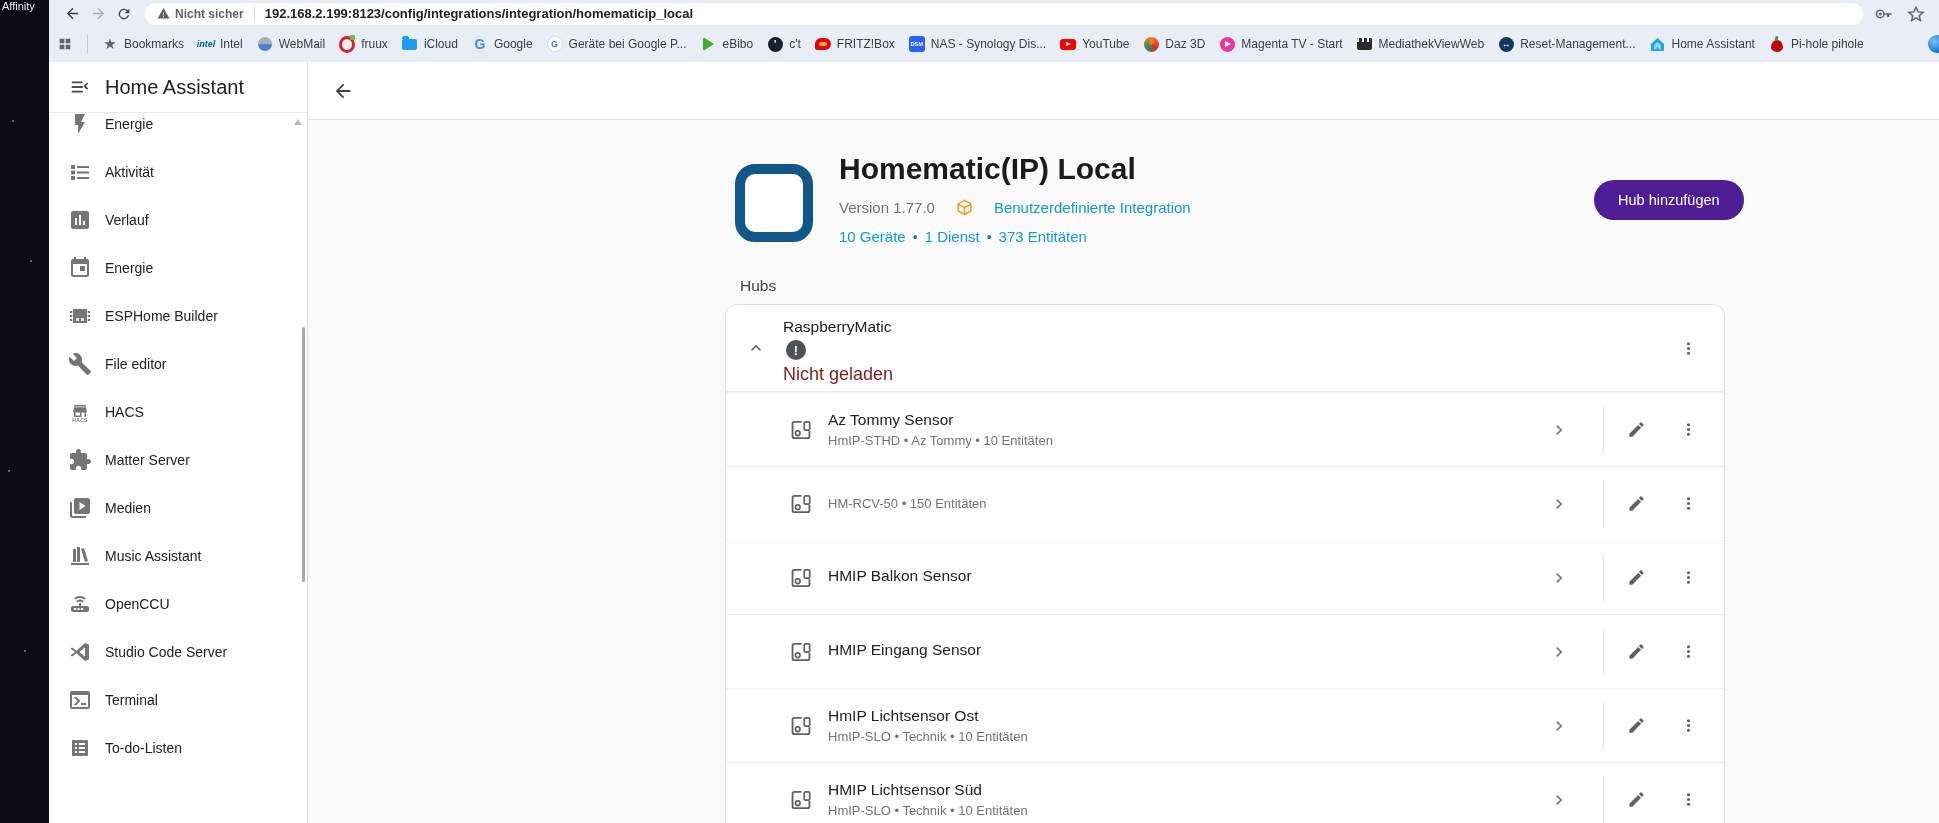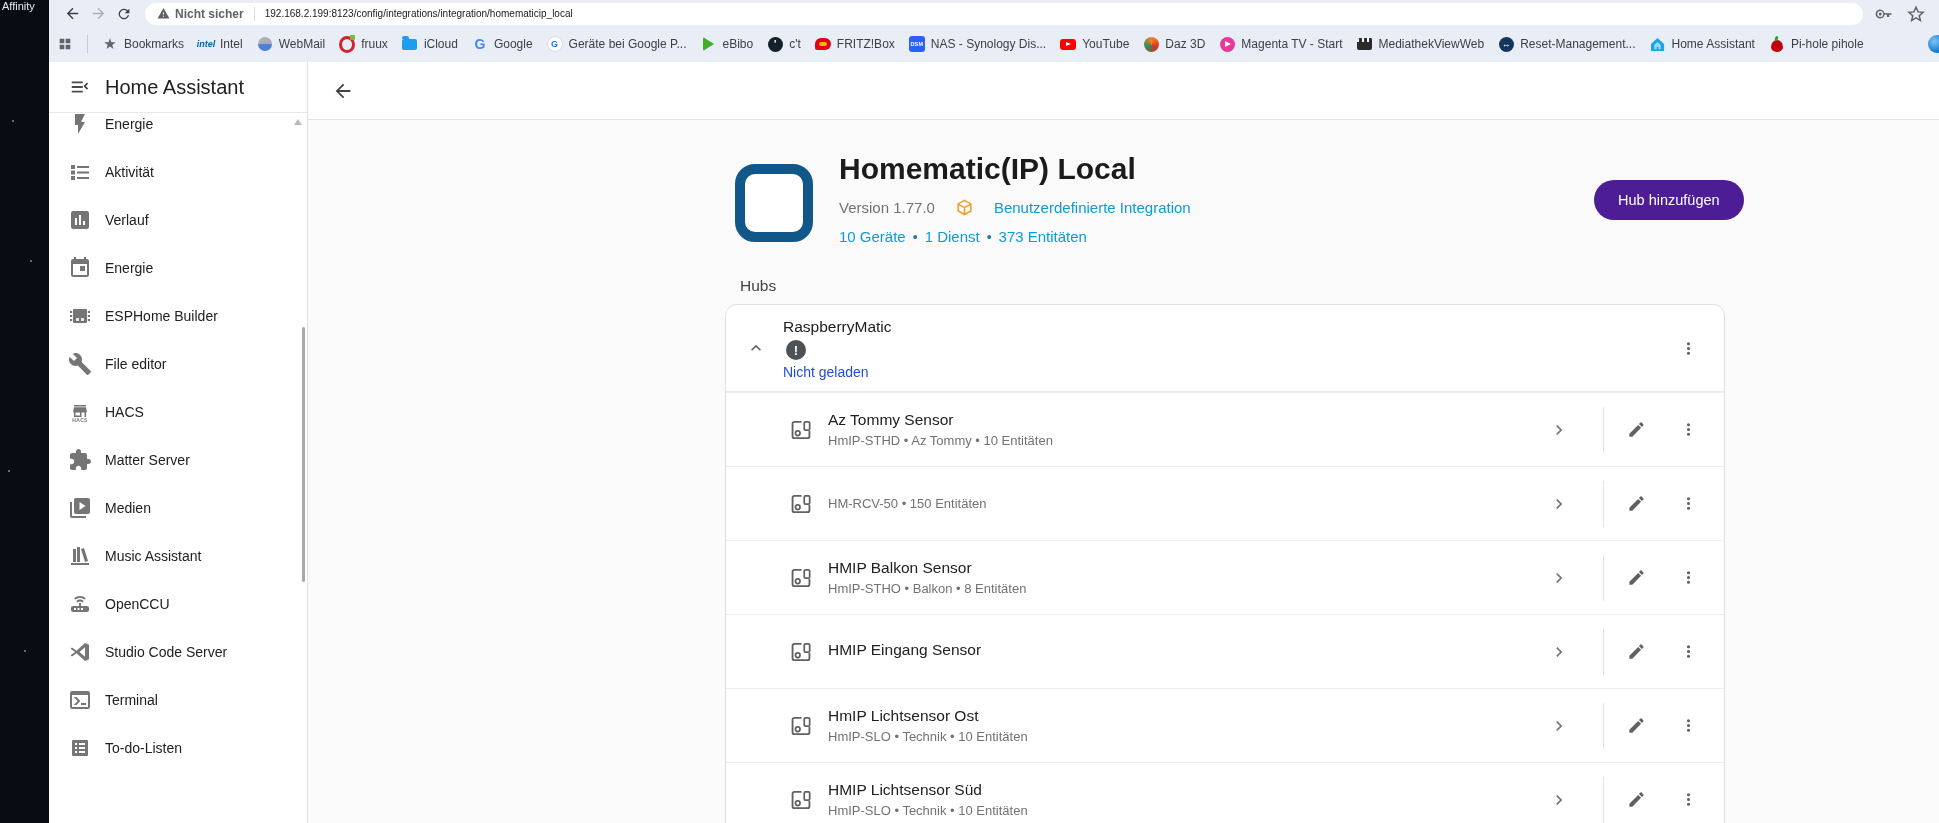--- a/index.html
+++ b/index.html
@@ -9,21 +9,21 @@
   #desktop-strip{position:absolute;left:0;top:0;width:68px;height:823px;background:#0a0c14;overflow:hidden;}
   #desktop-strip .app-label{position:absolute;left:2px;top:0;color:#e8e8ee;font-size:11px;white-space:nowrap;}
   .star-dot{position:absolute;width:2px;height:2px;border-radius:50%;background:#9aa3c0;opacity:.8;}
   
   #chrome{position:absolute;left:49px;top:0;width:1890px;height:62px;background:#e9eef6;border-bottom:1px solid #c9cfd9;}
   .toolbar{position:absolute;left:0;top:0;right:0;height:27px;display:flex;align-items:center;padding:0 10px;}
   .nav-ic{width:26px;height:22px;display:flex;align-items:center;justify-content:center;flex:0 0 auto;}
   .addr{flex:1;height:22px;background:#fff;border-radius:12px;margin:0 12px 0 8px;display:flex;align-items:center;padding:0 4px 0 12px;min-width:0;}
   .sec-chip{display:flex;align-items:center;gap:5px;color:#5f6368;font-size:12px;font-weight:bold;flex:0 0 auto;}
   .addr-div{width:1px;height:14px;background:#dadce0;margin:0 10px;flex:0 0 auto;}
-  .url{font-size:10px;color:#202124;white-space:nowrap;overflow:hidden;}
+  .url{font-size:13px;color:#202124;white-space:nowrap;overflow:hidden;font-weight:bold;}
   .tb-right{display:flex;align-items:center;gap:14px;padding-right:4px;}
   
   .bookbar{position:absolute;left:0;top:27px;right:0;height:34px;display:flex;align-items:center;padding:0 8px;gap:14px;overflow:hidden;}
   .bm{display:flex;align-items:center;gap:6px;flex:0 0 auto;cursor:default;}
   .bm-label{font-size:12px;color:#3c4043;white-space:nowrap;}
   .bar-sep{width:1px;height:18px;background:#c6cbd3;flex:0 0 auto;}
   .fav{width:16px;height:16px;display:flex;align-items:center;justify-content:center;flex:0 0 auto;font-size:11px;}
   .fav-star{color:#5f6368;font-size:15px;}
   .fav-intel{color:#0068b5;font-weight:bold;font-style:italic;font-size:9px;}
   .fav-globe{width:14px;height:14px;border-radius:50%;background:linear-gradient(180deg,#aab0b8 45%,#4d7fd6 55%);}
@@ -75,21 +75,21 @@
   .stats-row{position:absolute;left:531px;top:166px;display:flex;align-items:center;gap:7px;}
   .stat-sep{color:#29789d;font-size:14px;}
   .add-hub{position:absolute;left:1286px;top:118px;height:40px;padding:0 24px;background:#4c1d95;border:none;border-radius:20px;color:#fff;font-size:14.5px;font-weight:500;font-family:inherit;cursor:pointer;display:flex;align-items:center;}
   .hubs-label{position:absolute;left:432px;top:215px;font-size:15.5px;color:#424242;}
   
   .card{position:absolute;left:417px;top:242px;width:1000px;height:612px;background:#fff;border:1px solid #e0e0e0;border-radius:12px;box-sizing:border-box;}
   .hub-header{position:relative;height:86px;border-bottom:1px solid #ebebeb;}
   .expand-btn{position:absolute;left:10px;top:23px;width:40px;height:40px;display:flex;align-items:center;justify-content:center;cursor:pointer;}
   .hub-name{position:absolute;left:57px;top:13px;font-size:15.5px;color:#212121;}
   .hub-badge{position:absolute;left:60px;top:35px;width:20px;height:20px;border-radius:50%;background:#4d5256;color:#fff;font-size:13px;font-weight:bold;display:flex;align-items:center;justify-content:center;}
-  .hub-status{position:absolute;left:57px;top:59px;font-size:14px;color:#1d4ed8;}
+  .hub-status{position:absolute;left:57px;top:59px;font-size:18px;color:#7f1d1d;}
   .icon-btn{width:40px;height:40px;display:flex;align-items:center;justify-content:center;cursor:pointer;flex:0 0 auto;border-radius:50%;}
   .hub-menu{position:absolute;right:16px;top:23px;}
   .dev-row{display:flex;align-items:center;height:73px;border-top:1px solid #eee;padding-left:62px;cursor:pointer;}
   .dev-row:first-of-type{border-top:none;}
   .dev-ic{width:26px;height:26px;margin-right:14px;flex:0 0 auto;}
   .dev-text{flex:1;min-width:0;}
   .dev-name{font-size:15.5px;color:#212121;margin-bottom:4px;}
   .dev-sub{font-size:13px;color:#727272;}
   .row-actions{display:flex;align-items:center;padding-right:16px;}
   .va-sep{width:1px;height:46px;background:#e4e4e4;margin:0 12px 0 24px;}
@@ -497,21 +497,20 @@
       </div>
 
       <div class="dev-row">
         <svg class="dev-ic" viewBox="0 0 24 24">
               <path fill="none" stroke="#616161" stroke-width="1.7" d="M12.5 4.5H6a1.8 1.8 0 0 0-1.8 1.8v11.4A1.8 1.8 0 0 0 6 19.5h12a1.8 1.8 0 0 0 1.8-1.8V13"></path>
               <circle cx="9" cy="15" r="2.1" fill="none" stroke="#616161" stroke-width="1.6"></circle>
               <rect x="15" y="4.5" width="5" height="7.6" rx="1.1" fill="none" stroke="#616161" stroke-width="1.6"></rect>
             </svg>
         <div class="dev-text">
           <div class="dev-name">HMIP Balkon Sensor</div>
-          <div class="dev-sub">HmIP-STHO • Balkon • 8 Entitäten</div>
         </div>
         <div class="row-actions">
           <div class="icon-btn">
                 <svg width="20" height="20" viewBox="0 0 24 24">
                   <path fill="#757575" d="M8.6 16.6 13.2 12 8.6 7.4 10 6l6 6-6 6z"></path>
                 </svg>
               </div>
           <div class="va-sep"></div>
           <div class="icon-btn pencil-btn">
                 <svg width="19" height="19" viewBox="0 0 24 24">

